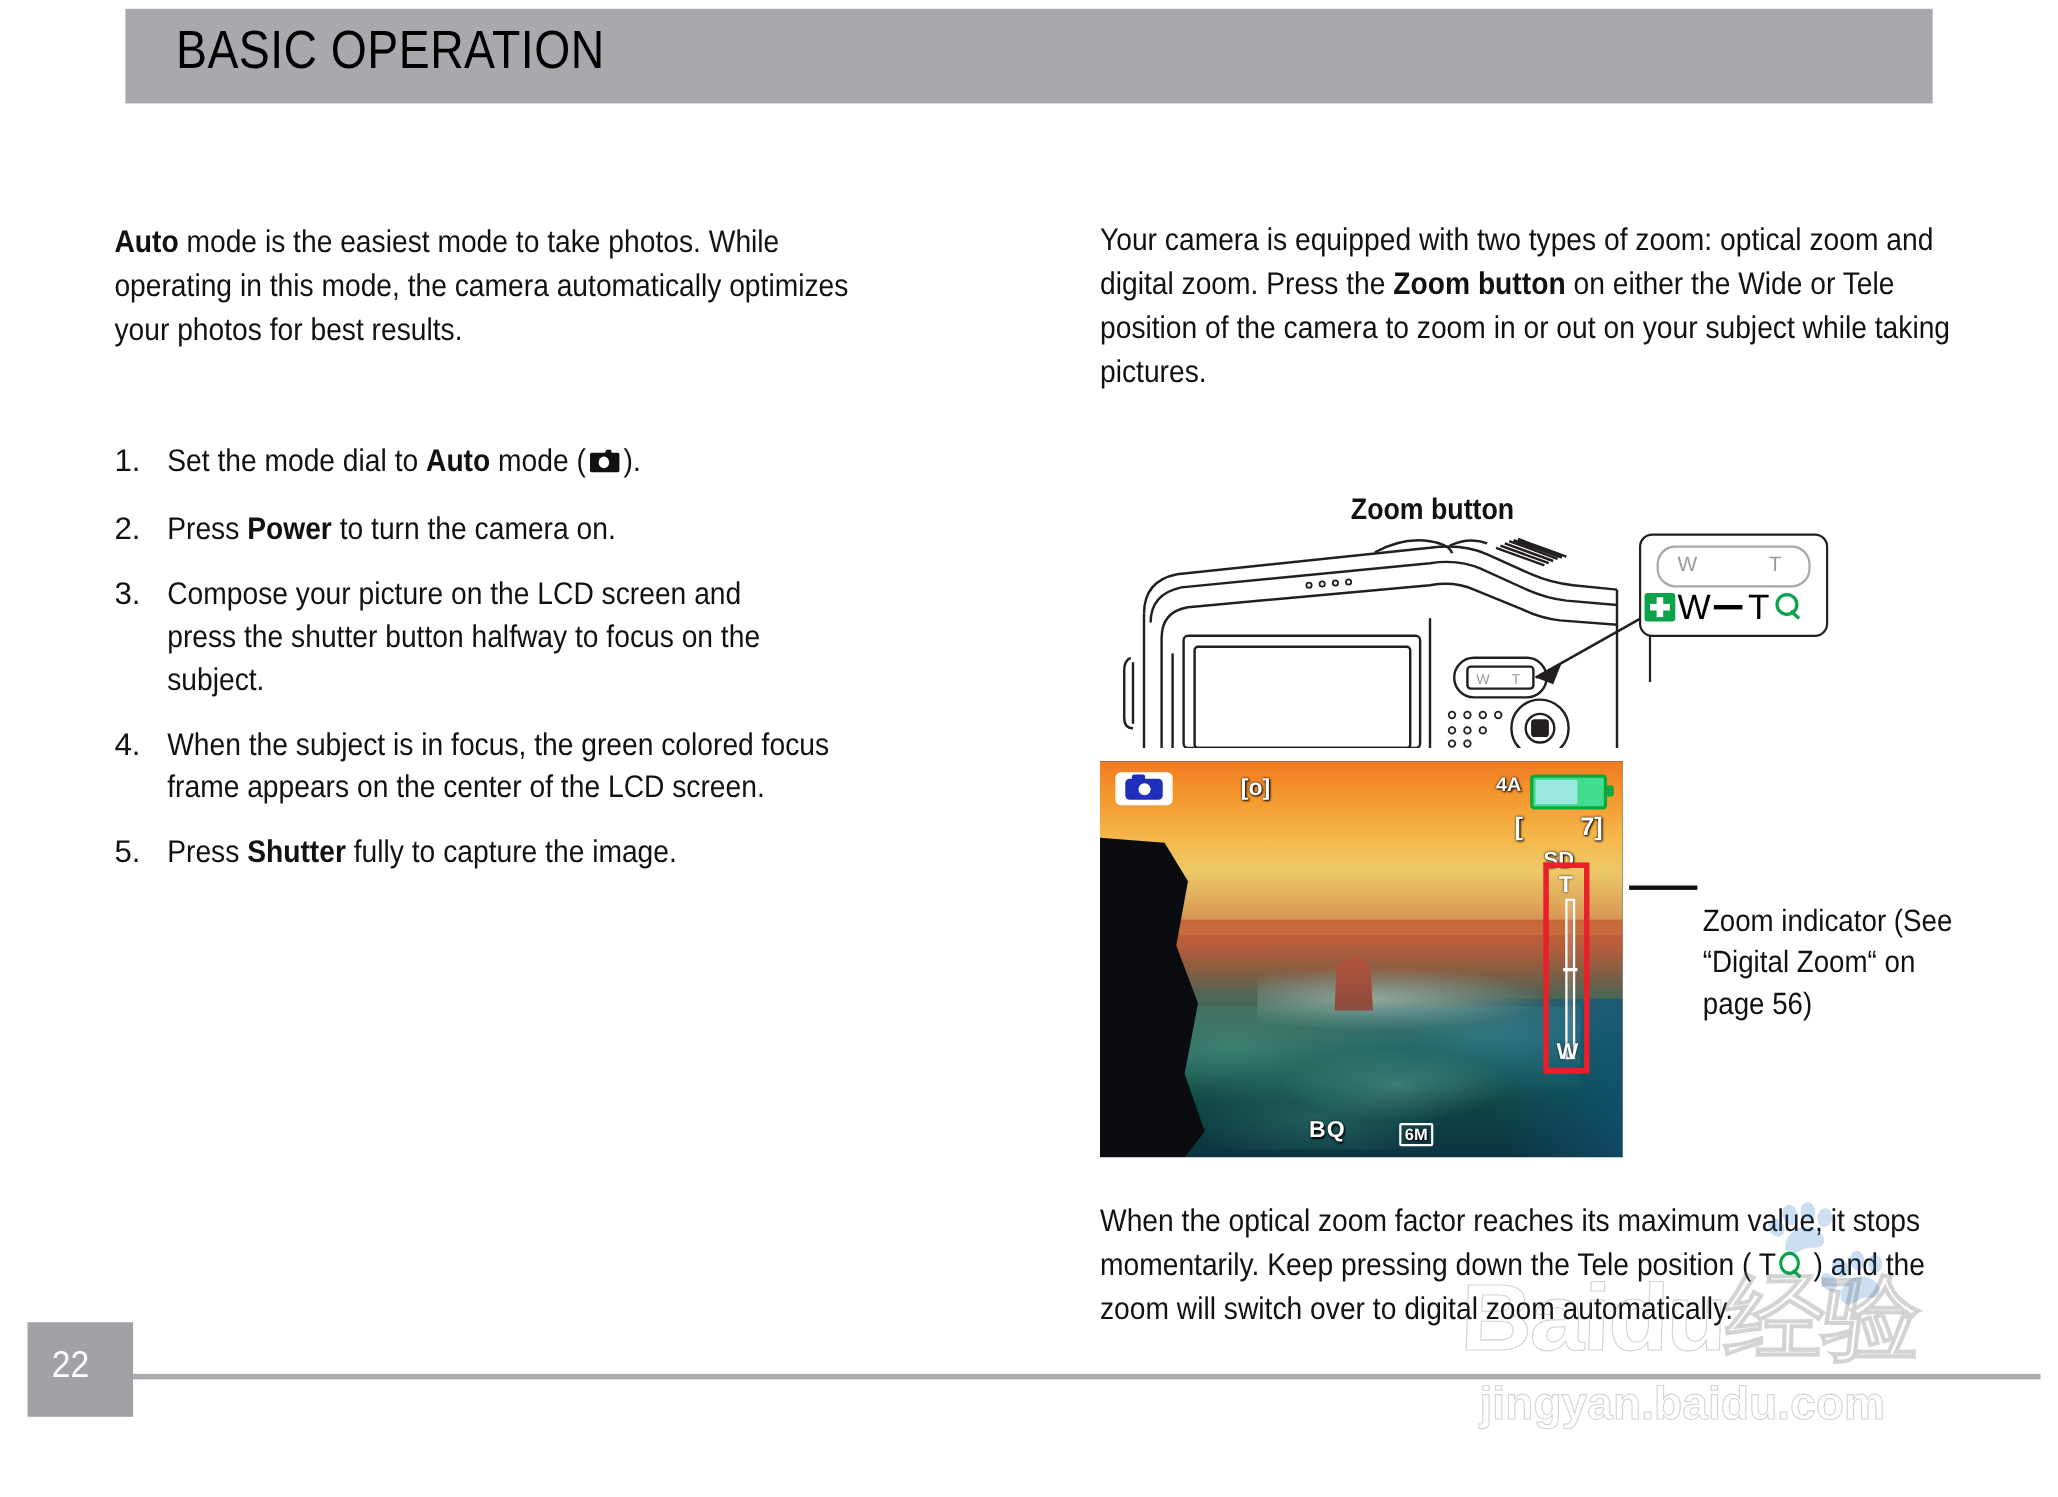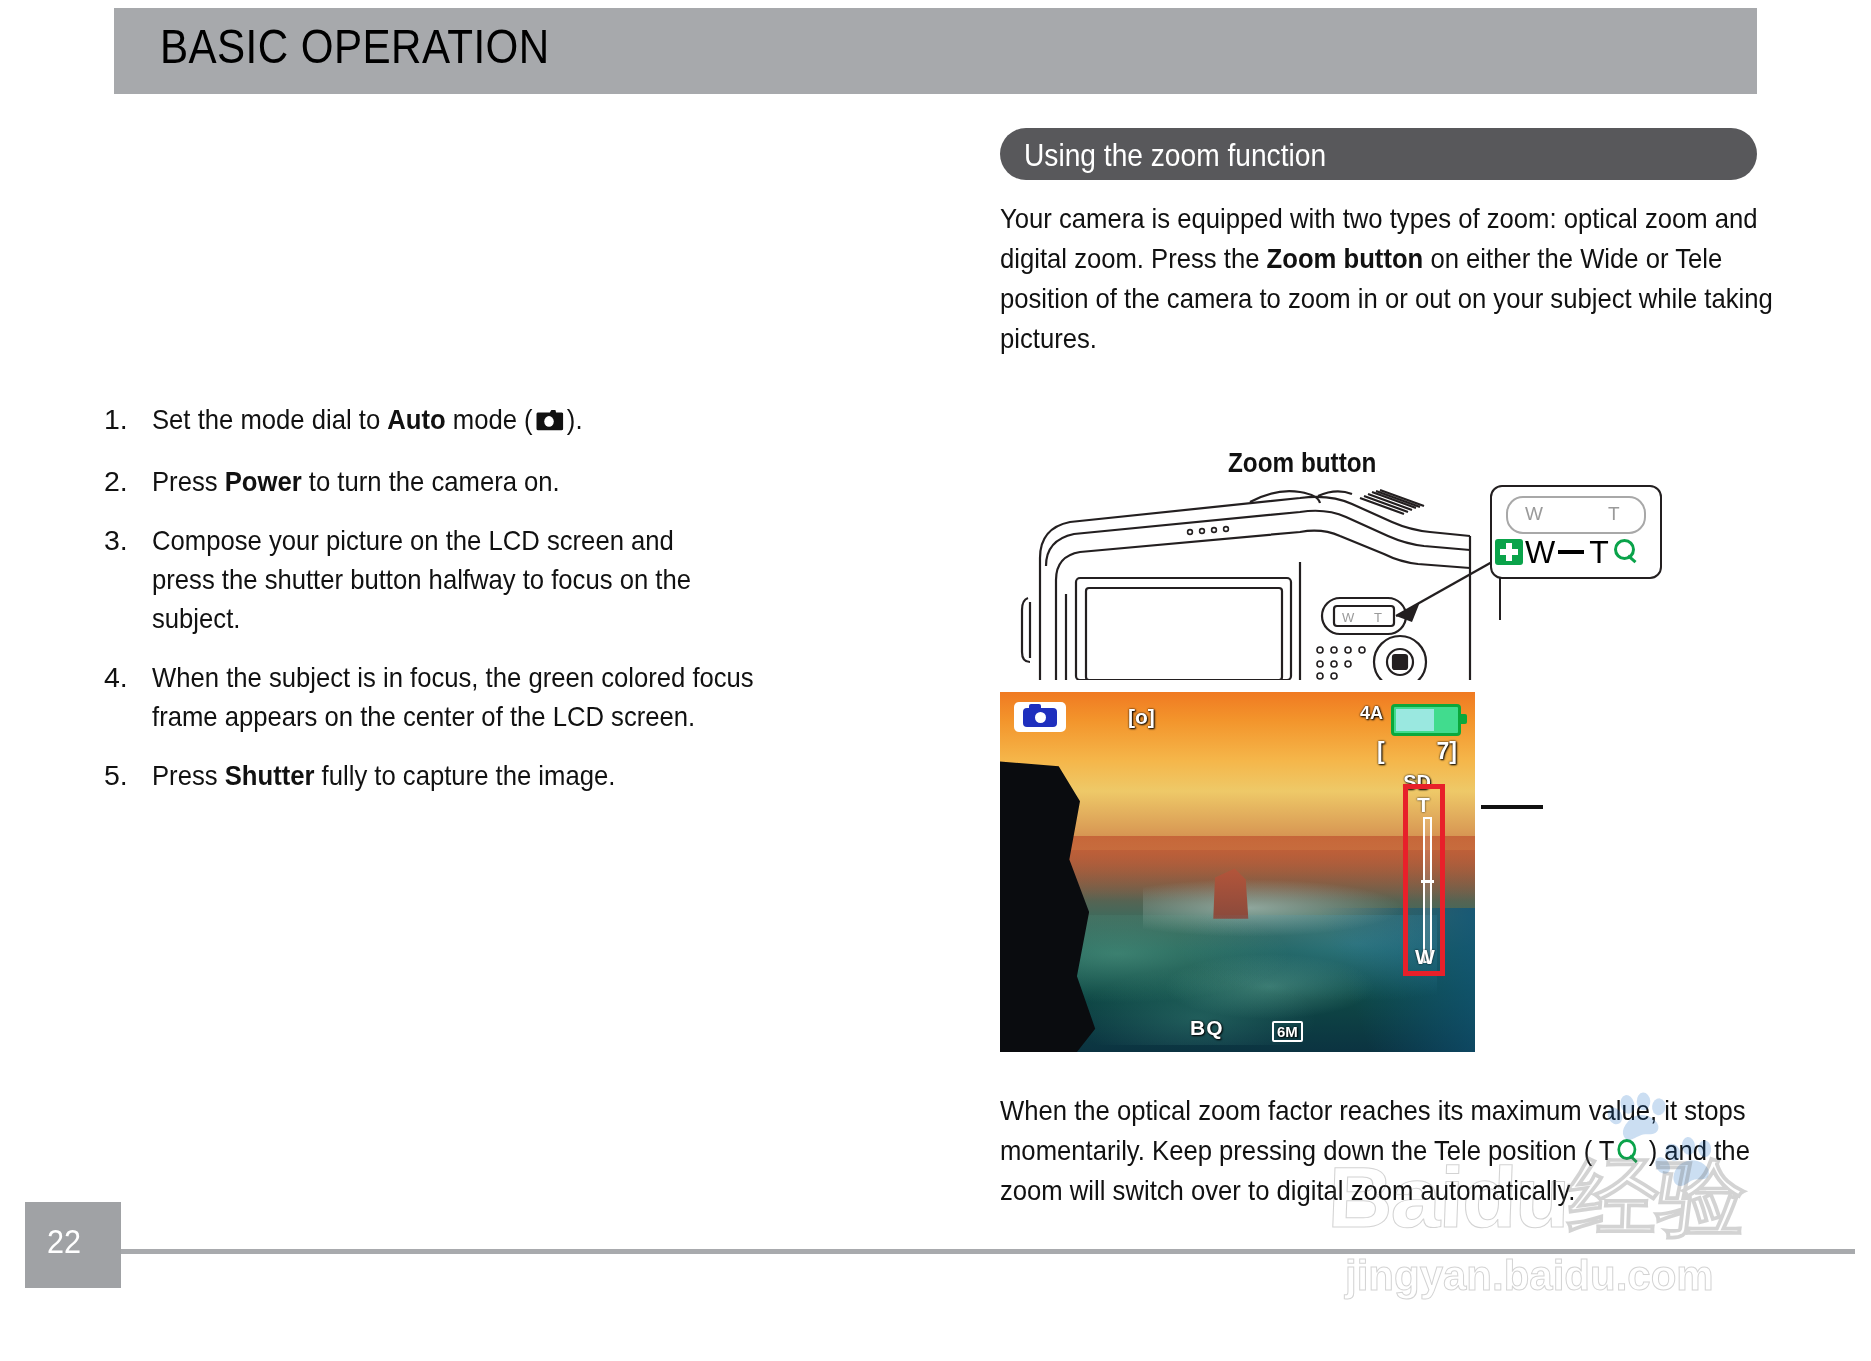--- a/index.html
+++ b/index.html
@@ -240,24 +240,26 @@
 </style>
 </head>
 <body>
 
 <div class="page">
 
   <div class="header-bar"></div>
   <div class="header-title">BASIC OPERATION</div>
 
 
-  <div class="pill pill-right">
-    <div class="pill-label">Using the zoom function</div>
-  </div>
-
+
+  <div class="para p-auto">
+    <span class="squeeze body">
+      <b>Auto</b><span> mode is the easiest mode to take photos. While operating in this mode, the camera automatically optimizes your photos for best results.</span>
+    </span>
+  </div>
 
 
   <ol class="steps">
     <li class="body">
       <span class="num">1.</span>
       <span class="squeeze" style="display:inline-block;">
         <span>Set the mode dial to </span><b>Auto</b><span> mode (</span><span class="cam-glyph" style="margin:0 4px;">
           <svg width="30" height="23" viewBox="0 0 34 26" aria-hidden="true">
             <path d="M10 4h7l2-3h5l1 3h7a2 2 0 0 1 2 2v16a2 2 0 0 1-2 2H2a2 2 0 0 1-2-2V6a2 2 0 0 1 2-2h8z" fill="#111111"></path>
             <circle cx="16" cy="14" r="6" fill="#ffffff"></circle>
@@ -391,20 +393,23 @@
 
     <div class="zoom-indicator">
       <div class="zi-t">T</div>
       <div class="zoom-bar"></div>
       <div class="zi-mid"></div>
       <div class="zi-w">W</div>
     </div>
   </div>
 
   <div class="leader"></div>
+  <div class="zoom-ind-caption">
+    <span class="squeeze" style="width:104%;">Zoom indicator (See “Digital Zoom“ on page 56)</span>
+  </div>
 
   <div class="para p-zoom2">
     <span class="squeeze body" style="width:108%;">
       <span>When the optical zoom factor reaches its maximum value, it stops momentarily. Keep pressing down the Tele position ( </span><span>T</span><span class="mag-icon" style="display:inline-block;vertical-align:-5px;margin:0 2px;"></span><span> ) and the zoom will switch over to digital zoom automatically.</span>
     </span>
   </div>
 
   <div class="wm wm-paw">🐾</div>
   <div class="wm wm-main">Baidu经验</div>
   <div class="wm wm-sub">jingyan.baidu.com</div>

